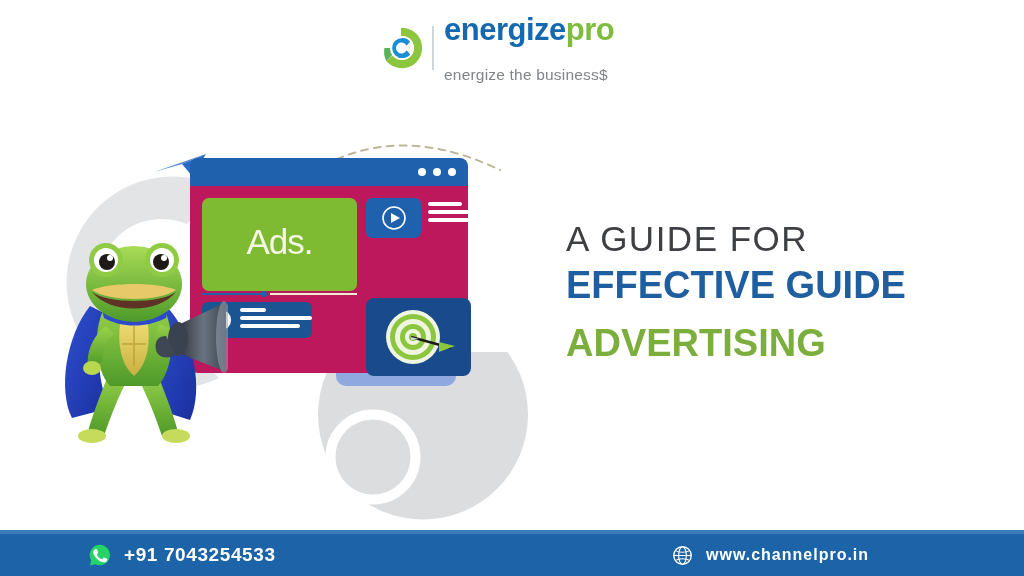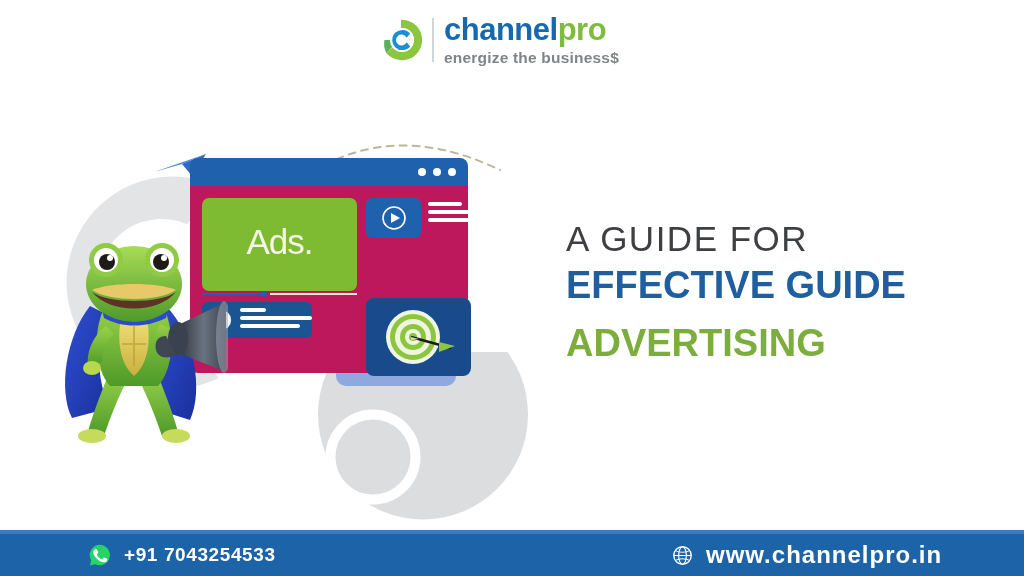--- a/index.html
+++ b/index.html
@@ -10,21 +10,21 @@
   .canvas{position:relative;width:1024px;height:576px;background:#fff;overflow:hidden;}
 
   
   .logo-wrap{position:absolute;left:378px;top:14px;display:flex;align-items:center;}
   .logo-mark{width:46px;height:46px;flex:0 0 auto;}
   .logo-divider{width:2px;height:44px;background:#cfd6da;margin:0 10px 0 8px;}
   .logo-text{display:flex;flex-direction:column;line-height:1;}
   .logo-name{font-size:31px;font-weight:bold;letter-spacing:-0.5px;white-space:nowrap;}
   .logo-name .ch{color:#1669AE;}
   .logo-name .pr{color:#7FBB3F;}
-  .logo-tag{font-size:15.5px;color:#7f8487;margin-top:5px;letter-spacing:.2px;white-space:nowrap;font-weight:bold;}
+  .logo-tag{font-size:15.5px;color:#7f8487;margin-top:22px;letter-spacing:.2px;white-space:nowrap;}
 
   
   .bg-c-watermark{position:absolute;left:28px;top:150px;width:265px;height:265px;}
   .bg-circle-bottom{position:absolute;left:298px;top:352px;width:250px;height:250px;}
   .dashed-arc{position:absolute;left:288px;top:118px;width:236px;height:72px;}
   .paper-plane{position:absolute;left:152px;top:150px;width:56px;height:34px;}
 
   
   .browser{position:absolute;left:190px;top:158px;width:278px;height:215px;}
   .browser-shadowcard{position:absolute;left:336px;top:300px;width:120px;height:86px;
@@ -64,40 +64,40 @@
   .hl-2{font-size:38px;letter-spacing:0px;color:#1F5FA0;font-weight:bold;line-height:1.18;margin-top:4px;}
   .hl-3{font-size:38px;letter-spacing:0px;color:#7BAE3C;font-weight:bold;line-height:1.18;margin-top:13px;}
 
   
   .footer-top-edge{position:absolute;left:0;top:530px;width:1024px;height:4px;background:#3B7BB8;}
   .footer{position:absolute;left:0;top:534px;width:1024px;height:42px;background:#1C63A8;
       display:flex;align-items:center;}
   .foot-left{position:absolute;left:88px;display:flex;align-items:center;gap:12px;}
   .foot-right{position:absolute;left:672px;display:flex;align-items:center;gap:13px;}
   .foot-text{color:#ffffff;font-size:19px;font-weight:bold;letter-spacing:.6px;white-space:nowrap;}
-  .foot-text.site{font-size:24px;letter-spacing:1px;}
+  .foot-text.site{font-size:16px;letter-spacing:1px;}
   .wa-icon{width:24px;height:24px;flex:0 0 auto;}
   .globe-icon{width:21px;height:21px;flex:0 0 auto;}
 </style>
 </head>
 <body>
 
 <div class="canvas">
 
   <div class="logo-wrap">
     <svg class="logo-mark" viewBox="0 0 100 100">
       <path d="M50 6 A44 44 0 1 1 18 78 L32 66 A26 26 0 1 0 50 24 Z" fill="#8CC63F"></path>
       <path d="M18 78 A44 44 0 0 1 14 50 L32 50 A26 26 0 0 0 34 62 Z" fill="#5BB05C"></path>
       <circle cx="52" cy="50" r="26" fill="#ffffff"></circle>
       <path d="M70 36 A22 22 0 1 0 70 64 L62 55 A12 12 0 1 1 62 45 Z" fill="#1B8FD4"></path>
       <path d="M56 38 h16 v10 h-16 z" fill="#1B8FD4" opacity="0"></path>
     </svg>
     <div class="logo-divider"></div>
     <div class="logo-text">
-      <div class="logo-name"><span class="ch">channel</span><span class="pr">pro</span></div>
+      <div class="logo-name"><span class="ch">energize</span><span class="pr">pro</span></div>
       <div class="logo-tag">energize the business$</div>
     </div>
   </div>
 
   <svg class="bg-c-watermark" viewBox="0 0 100 100">
     <path d="M72 14 A40 40 0 1 0 72 86 L60 72 A24 24 0 1 1 60 28 Z" fill="#E3E4E6"></path>
   </svg>
 
   <svg class="bg-circle-bottom" viewBox="0 0 100 100">
     <circle cx="50" cy="25" r="42" fill="#DCDDDF"></circle>

